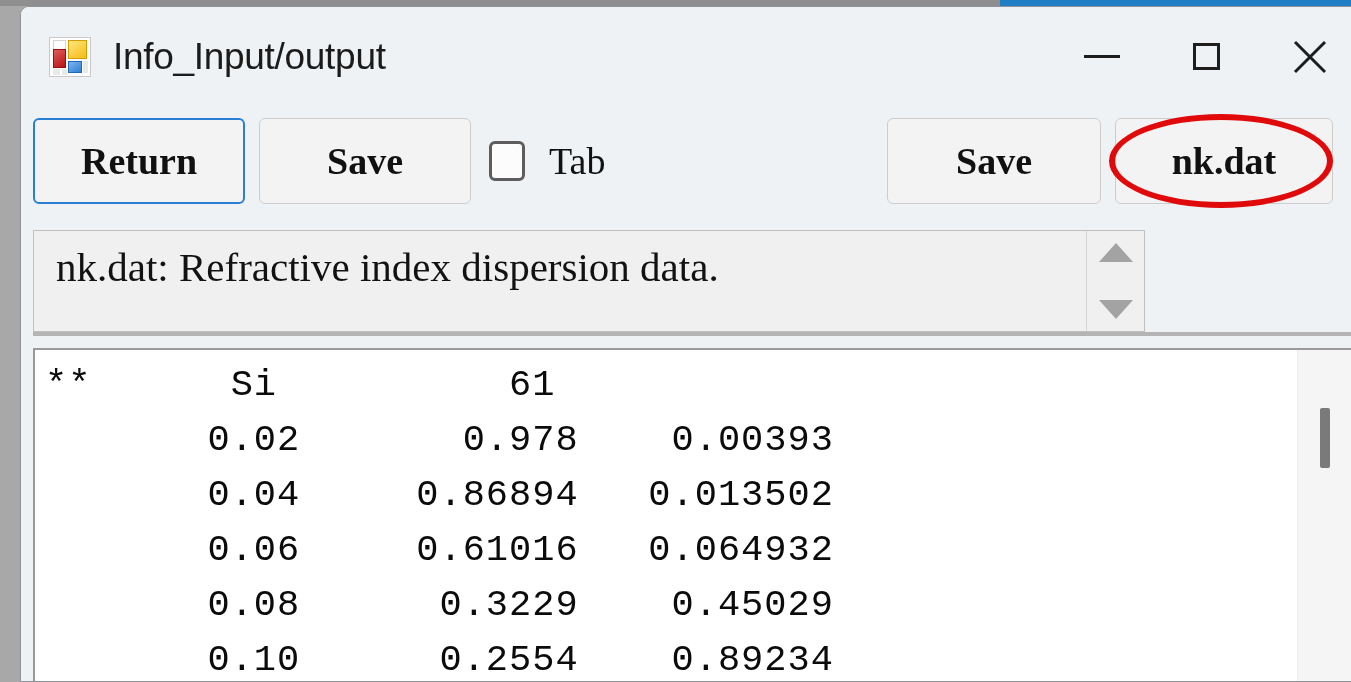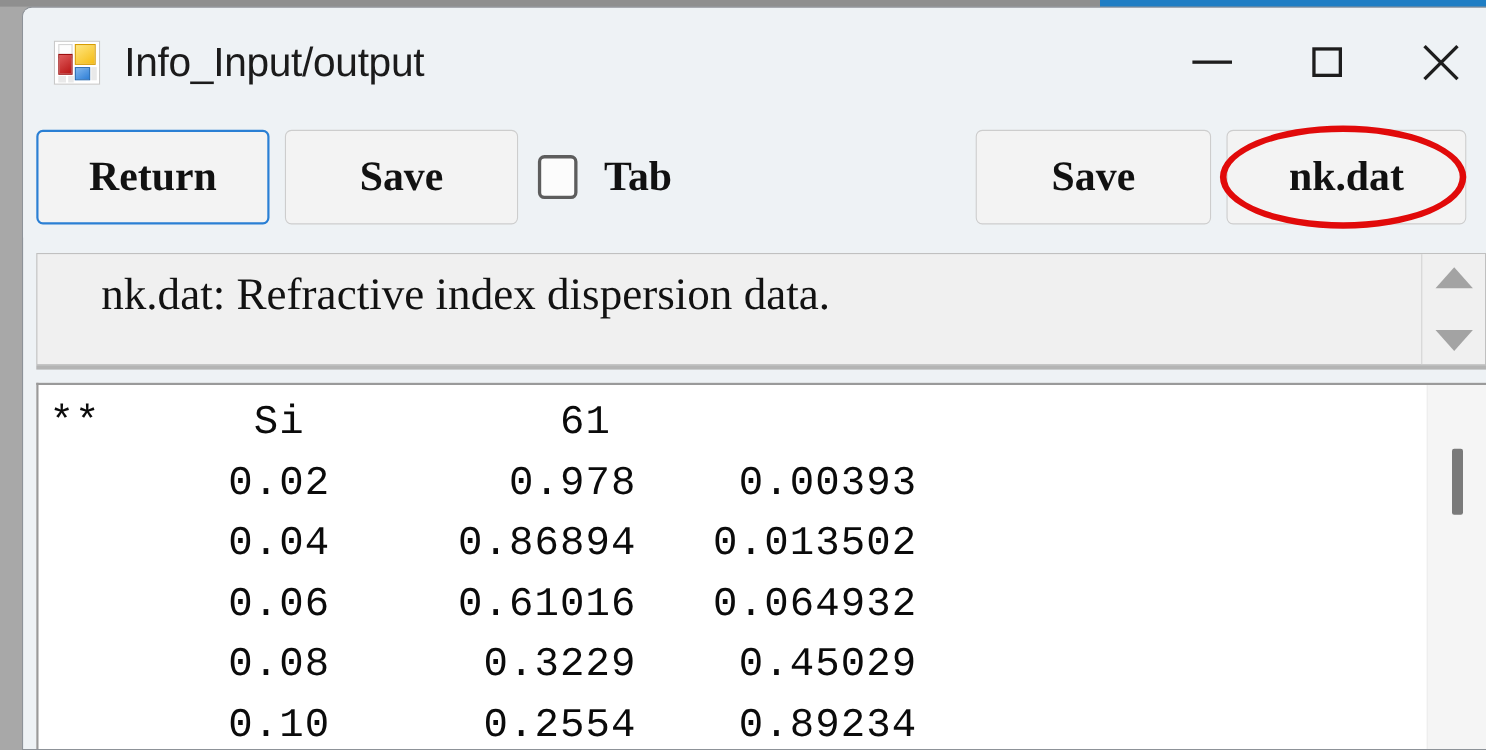--- a/index.html
+++ b/index.html
@@ -181,21 +181,21 @@
     width: 36px;
     height: 40px;
     border: 3px solid #5d5d5d;
     border-radius: 6px;
     background: #fcfcfc;
     box-sizing: border-box;
   }
   #chk-tab-label {
     margin-left: 24px;
     font-family: "Liberation Serif", serif;
-    font-weight: bold;
+    font-weight: normal;
     font-size: 38px;
     color: #111111;
   }
   #btn-save {
     left: 866px; top: 12px; width: 214px; height: 86px;
   }
   #btn-nkdat {
     left: 1094px; top: 12px; width: 218px; height: 86px;
   }
   
@@ -209,27 +209,26 @@
     border-radius: 50%;
     box-sizing: border-box;
     pointer-events: none;
   }
 
   
   #infobox {
     position: absolute;
     left: 12px;
     top: 223px;
-    width: 1318px;
+    width: 1112px;
     height: 102px;
     background: #f0f0f0;
     border: 1px solid #c0c0c0;
     box-sizing: border-box;
     display: flex;
-    padding-left: 36px;
   }
   #info-text {
     flex: 1;
     padding: 12px 0 0 22px;
     font-family: "Liberation Serif", serif;
     font-size: 41px;
     color: #121212;
     white-space: nowrap;
     overflow: hidden;
   }

